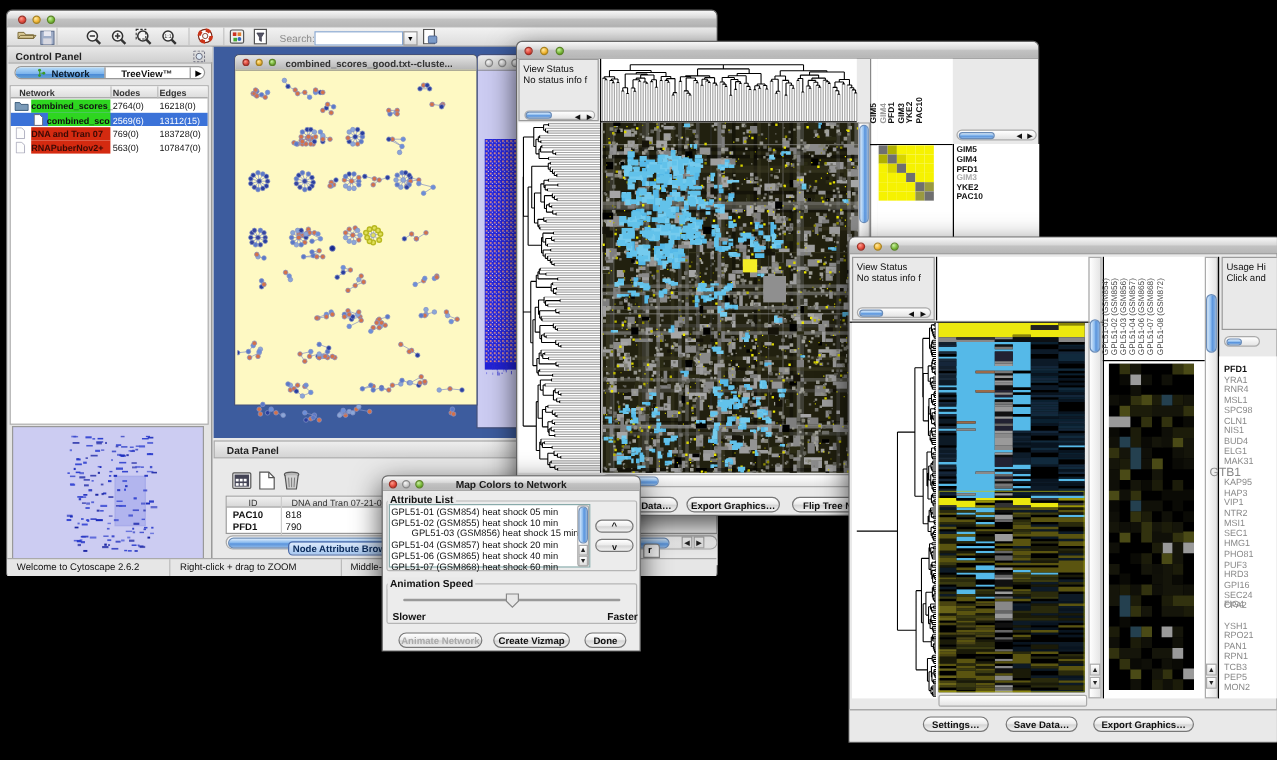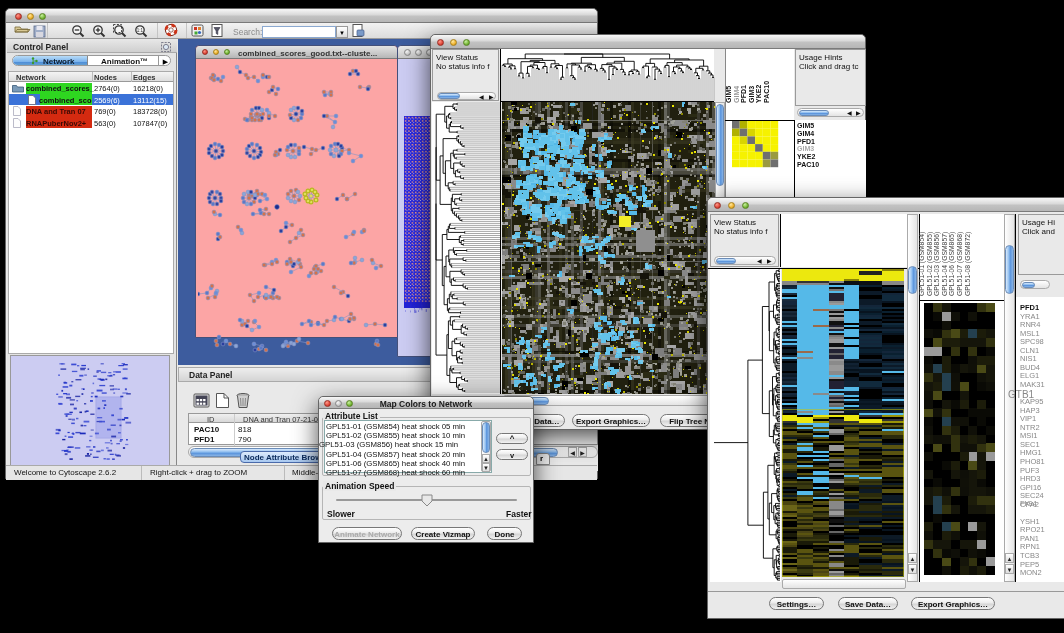--- a/index.html
+++ b/index.html
@@ -107,21 +107,21 @@
         <div class="abs" style="left:0;top:0;width:75px;height:11px;background:linear-gradient(#b8dcf8,#7cb4ec 50%,#4c8cd8 55%,#74accc);border-right:1px solid #888"></div>
         <svg class="abs" style="left:18px;top:1.5px" width="8" height="8" viewBox="0 0 8 8">
           <g fill="#3a9a2a">
             <circle cx="2" cy="1.5" r="1.2"></circle>
             <circle cx="2" cy="6" r="1.2"></circle>
             <circle cx="5.5" cy="4" r="1.2"></circle>
           </g>
           <path d="M2 2 L2 6 M2 4 L5.5 4" stroke="#3a9a2a" stroke-width="0.7" fill="none"></path>
         </svg>
         <div class="txt" style="left:30px;top:1.5px;font-size:8px;font-weight:bold;color:#0a1a2a">Network</div>
-        <div class="txt" style="left:88px;top:1.5px;font-size:8px;font-weight:bold">Animation™</div>
+        <div class="txt" style="left:88px;top:1.5px;font-size:8px;font-weight:bold">TreeView™</div>
         <div class="abs" style="left:145px;top:0;width:14px;height:11px;border-left:1px solid #999;font-size:7px;text-align:center;line-height:11px">▶</div>
       </div>
       <div class="abs" style="left:1px;top:32px;width:166px;height:283px;background:#fff;border:1px solid #aaa">
         <div class="abs" style="left:0;top:0;width:164px;height:9.5px;background:linear-gradient(#f4f4f4,#ddd);border-bottom:1px solid #999"></div>
         <div class="txt" style="left:7px;top:1px;font-size:7.5px;font-weight:bold;color:#333">Network</div>
         <div class="txt" style="left:85px;top:1px;font-size:7.5px;font-weight:bold;color:#333">Nodes</div>
         <div class="txt" style="left:124px;top:1px;font-size:7.5px;font-weight:bold;color:#333">Edges</div>
         <div class="abs" style="left:83px;top:0;width:1px;height:9.5px;background:#bbb"></div>
         <div class="abs" style="left:122px;top:0;width:1px;height:9.5px;background:#bbb"></div>
         <svg class="abs" style="left:3px;top:12px" width="12" height="9" viewBox="0 0 12 9">
@@ -391,21 +391,21 @@
         <rect x="32.1" y="29.6" width="1" height="1.2" fill="#2a2ad8" opacity="0.38"></rect>
         <rect x="33.9" y="142.4" width="1" height="2.5" fill="#2a2ad8" opacity="0.42"></rect>
         <rect x="2.0" y="170.6" width="1" height="2.1" fill="#2a2ad8" opacity="0.71"></rect>
         <rect x="0.0" y="75.0" width="1" height="1.6" fill="#2a2ad8" opacity="0.32"></rect>
         <rect x="32.4" y="127.1" width="1" height="2.3" fill="#2a2ad8" opacity="0.79"></rect>
         <rect x="2.1" y="177.2" width="1" height="1.6" fill="#2a2ad8" opacity="0.79"></rect>
         <rect x="30.1" y="52.2" width="1" height="2.6" fill="#2a2ad8" opacity="0.61"></rect>
         <rect x="-0.9" y="70.4" width="1" height="1.4" fill="#2a2ad8" opacity="0.61"></rect>
       </svg>
     </div>
-    <div class="abs" style="left:189px;top:36px;width:203px;height:293px;background:#fca5a5;border:1.5px solid #44507a;border-radius:4px 4px 0 0">
+    <div class="abs" style="left:189px;top:36px;width:203px;height:293px;background:#fef9c3;border:1.5px solid #44507a;border-radius:4px 4px 0 0">
       <div class="tbar" style="height:13px;border-radius:4px 4px 0 0;background:linear-gradient(#e4e4e4,#b6b6b6)"></div>
       <div class="tl r" style="left:6px;top:3px;width:6px;height:6px"></div>
       <div class="tl y" style="left:17px;top:3px;width:6px;height:6px"></div>
       <div class="tl g" style="left:28px;top:3px;width:6px;height:6px"></div>
       <div class="ttext" style="left:42px;top:2.5px;font-size:8px;color:#333">combined_scores_good.txt--cluste...</div>
       <svg style="position:absolute;left:2px;top:15px" width="196" height="292" viewBox="0 0 196 292">
         <g stroke="#8693c4" stroke-width="0.6">
           <line x1="16" y1="15" x2="13" y2="17"></line>
           <line x1="13" y1="17" x2="20" y2="18"></line>
           <line x1="13" y1="17" x2="15" y2="18"></line>
@@ -1266,24 +1266,20 @@
       <rect x="30.8" y="38.5" width="7.7" height="7.7" fill="#9a9a40"></rect>
       <rect x="38.5" y="38.5" width="7.7" height="7.7" fill="#6f6f6f"></rect>
     </svg>
     <div class="white" style="left:363px;top:85px;width:72px;height:274px;border-left:1px solid #000"></div>
     <div class="txt" style="left:366px;top:87.0px;font-size:7px;font-weight:bold;color:#111">GIM5</div>
     <div class="txt" style="left:366px;top:94.8px;font-size:7px;font-weight:bold;color:#111">GIM4</div>
     <div class="txt" style="left:366px;top:102.6px;font-size:7px;font-weight:bold;color:#111">PFD1</div>
     <div class="txt" style="left:366px;top:110.4px;font-size:7px;font-weight:bold;color:#aaa">GIM3</div>
     <div class="txt" style="left:366px;top:118.2px;font-size:7px;font-weight:bold;color:#111">YKE2</div>
     <div class="txt" style="left:366px;top:126.0px;font-size:7px;font-weight:bold;color:#111">PAC10</div>
-    <div class="panel" style="left:364px;top:14px;width:71px;height:57px">
-      <div class="txt" style="left:3px;top:3px;font-size:8px">Usage Hints</div>
-      <div class="txt" style="left:3px;top:12px;font-size:8px">Click and drag tc</div>
-    </div>
     <div class="sbtrack" style="left:366px;top:73px;width:67px;height:9px"></div>
     <div class="thumb" style="left:368px;top:74.5px;width:30px;height:6px"></div>
     <div class="txt" style="left:416px;top:74px;font-size:6px">◀</div>
     <div class="txt" style="left:425px;top:74px;font-size:6px">▶</div>
     <div class="sbtrack" style="left:70px;top:360px;width:364px;height:11px"></div>
     <div class="thumb" style="left:72px;top:361.5px;width:46px;height:8px"></div>
     <div class="btn" style="left:10px;top:379px;width:57px;height:13px;line-height:13px">Settings…</div>
     <div class="btn" style="left:77px;top:379px;width:57px;height:13px;line-height:13px">Save Data…</div>
     <div class="btn" style="left:141px;top:379px;width:78px;height:13px;line-height:13px">Export Graphics…</div>
     <div class="btn" style="left:229px;top:379px;width:86px;height:13px;line-height:13px">Flip Tree Nodes…</div>
@@ -1427,21 +1423,21 @@
     <div class="tbar" style="height:12px;border-radius:5px 5px 0 0"></div>
     <div class="tl r" style="left:5px;top:2.5px"></div>
     <div class="tl gray" style="left:16px;top:2.5px"></div>
     <div class="tl g" style="left:27px;top:2.5px"></div>
     <div class="ttext" style="left:0;right:0;top:1.5px;font-size:8.5px;text-align:center">Map Colors to Network</div>
     <div class="gbox" style="left:3px;top:20px;width:209px;height:59px"></div>
     <div class="glabel" style="left:4px;top:14px;font-weight:bold;font-size:8.5px">Attribute List</div>
     <div class="white" style="left:5px;top:23px;width:168px;height:53px;border:1px solid #8aa"></div>
     <div class="txt" style="left:7px;top:25.0px;font-size:7.8px">GPL51-01 (GSM854) heat shock 05 min</div>
     <div class="txt" style="left:7px;top:34.2px;font-size:7.8px">GPL51-02 (GSM855) heat shock 10 min</div>
-    <div class="txt" style="left:0;top:43.4px;font-size:7.8px">GPL51-03 (GSM856) heat shock 15 min</div>
+    <div class="txt" style="left:24px;top:43.4px;font-size:7.8px">GPL51-03 (GSM856) heat shock 15 min</div>
     <div class="txt" style="left:7px;top:52.6px;font-size:7.8px">GPL51-04 (GSM857) heat shock 20 min</div>
     <div class="txt" style="left:7px;top:61.8px;font-size:7.8px">GPL51-06 (GSM865) heat shock 40 min</div>
     <div class="txt" style="left:7px;top:71.0px;font-size:7.8px">GPL51-07 (GSM868) heat shock 60 min</div>
     <div class="sbtrackv" style="left:162px;top:24px;width:10px;height:51px;border-radius:2px"></div>
     <div class="thumbv" style="left:163px;top:25px;width:8px;height:31px"></div>
     <div class="arrowbox" style="left:163px;top:57px;width:8px;height:9px;line-height:9px">▲</div>
     <div class="arrowbox" style="left:163px;top:66px;width:8px;height:9px;line-height:9px">▼</div>
     <div class="btn" style="left:177px;top:36px;width:32px;height:11px;line-height:10px;font-size:8px;font-weight:bold">^</div>
     <div class="btn" style="left:177px;top:52px;width:32px;height:11px;line-height:11px;font-size:7.5px;font-weight:bold">v</div>
     <div class="gbox" style="left:3px;top:89px;width:209px;height:34px"></div>

